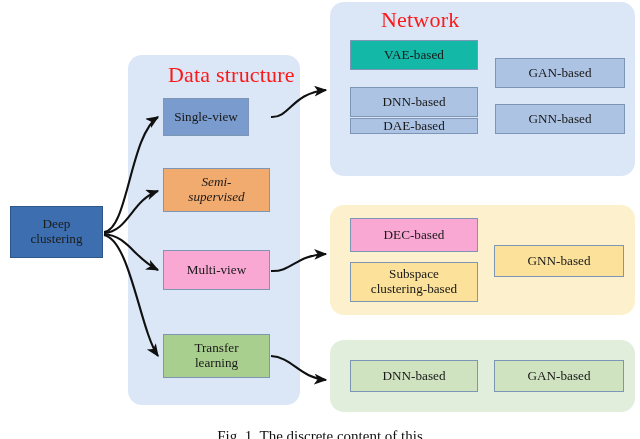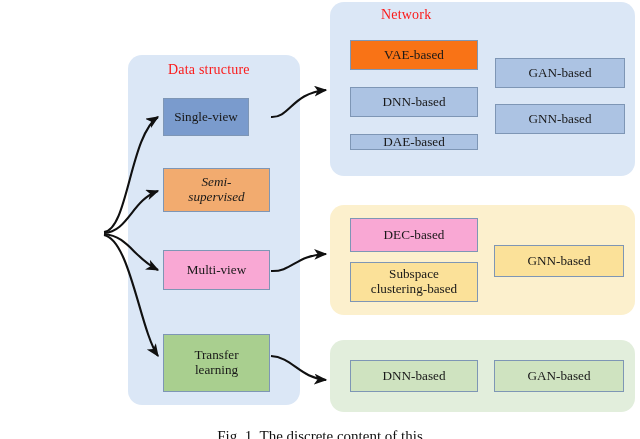--- a/index.html
+++ b/index.html
@@ -18,21 +18,21 @@
     overflow: hidden;
   }
   .panel {
     position: absolute;
     border-radius: 14px;
     box-sizing: border-box;
   }
   .panel-title {
     position: absolute;
     color: #fb1a1a;
-    font-size: 14px;
+    font-size: 22px;
     font-family: "Liberation Serif", "DejaVu Serif", serif;
     white-space: nowrap;
     letter-spacing: 0.2px;
   }
   .node {
     position: absolute;
     box-sizing: border-box;
     border: 1px solid #7e96b5;
     display: flex;
     align-items: center;
@@ -72,39 +72,41 @@
 
 <div id="figure">
 
   <div id="panels-layer">
       <div class="panel" style="left: 128px; top: 55px; width: 172px; height: 350px; background: rgb(219, 231, 246);"></div>
       <div class="panel-title" style="left: 168px; top: 62px; color: rgb(251, 26, 26); text-align: right;">Data structure</div>
       <div class="node" style="left: 163px; top: 98px; width: 86px; height: 38px; background: rgb(122, 155, 205);">Single-view</div>
       <div class="node" style="left: 163px; top: 168px; width: 107px; height: 44px; background: rgb(242, 171, 111); font-style: italic;">Semi-
 supervised</div>
       <div class="node" style="left: 163px; top: 250px; width: 107px; height: 40px; background: #f9a8d4;">Multi-view</div>
-      <div class="node" style="left: 163px; top: 334px; width: 107px; height: 58px; background: rgb(169, 207, 143);">Transfer
+      <div class="node" style="left: 163px; top: 334px; width: 107px; height: 44px; background: rgb(169, 207, 143);">Transfer
 learning</div>
       <div class="panel" style="left: 330px; top: 2px; width: 305px; height: 174px; background: rgb(219, 231, 246);"></div>
       <div class="panel-title" style="left: 381px; top: 7px; color: rgb(251, 26, 26);">Network</div>
-      <div class="node" style="left: 350px; top: 40px; width: 128px; height: 30px; background: #f97316;">VAE-based</div>
+      <div class="node" style="left: 350px; top: 40px; width: 128px; height: 30px; background: #14b8a6;">VAE-based</div>
       <div class="node" style="left: 350px; top: 87px; width: 128px; height: 30px; background: rgb(172, 195, 227);">DNN-based</div>
-      <div class="node" style="left: 350px; top: 134px; width: 128px; height: 16px; background: rgb(172, 195, 227);">DAE-based</div>
+      <div class="node" style="left: 350px; top: 118px; width: 128px; height: 16px; background: rgb(172, 195, 227);">DAE-based</div>
       <div class="node" style="left: 495px; top: 58px; width: 130px; height: 30px; background: rgb(172, 195, 227);">GAN-based</div>
       <div class="node" style="left: 495px; top: 104px; width: 130px; height: 30px; background: rgb(172, 195, 227);">GNN-based</div>
       <div class="panel" style="left: 330px; top: 205px; width: 305px; height: 110px; background: rgb(252, 240, 205);"></div>
       <div class="node" style="left: 350px; top: 218px; width: 128px; height: 34px; background: #f9a8d4;">DEC-based</div>
       <div class="node" style="left: 350px; top: 262px; width: 128px; height: 40px; background: rgb(251, 225, 153); text-align: center;">Subspace
 clustering-based</div>
       <div class="node" style="left: 494px; top: 245px; width: 130px; height: 32px; background: rgb(251, 225, 153);">GNN-based</div>
       <div class="panel" style="left: 330px; top: 340px; width: 305px; height: 72px; background: rgb(226, 238, 220);"></div>
       <div class="node" style="left: 350px; top: 360px; width: 128px; height: 32px; background: rgb(207, 227, 192);">DNN-based</div>
       <div class="node" style="left: 494px; top: 360px; width: 130px; height: 32px; background: rgb(207, 227, 192);">GAN-based</div>
     </div>
 
+  <div class="node root" id="root-node" style="left: 10px; top: 206px; width: 93px; height: 52px; background: rgb(61, 111, 176);">Deep
+clustering</div>
 
   <svg class="edges" id="edges-layer" viewBox="0 0 640 439" xmlns="http://www.w3.org/2000/svg">
     <defs>
       <marker id="arrowhead" markerWidth="7" markerHeight="7" refX="5.6" refY="2.6" orient="auto" markerUnits="strokeWidth">
         <path d="M 0,0 L 6.2,2.6 L 0,5.2 L 1.6,2.6 z" fill="#101010"></path>
       </marker>
     </defs>
     <g id="edge-paths">
         <path d="M 104,232 C 128,230 130,135 158,117" fill="none" stroke="#101010" stroke-width="2.1" marker-end="url(#arrowhead)"></path>
         <path d="M 104,233 C 128,232 132,200 158,191" fill="none" stroke="#101010" stroke-width="2.1" marker-end="url(#arrowhead)"></path>

